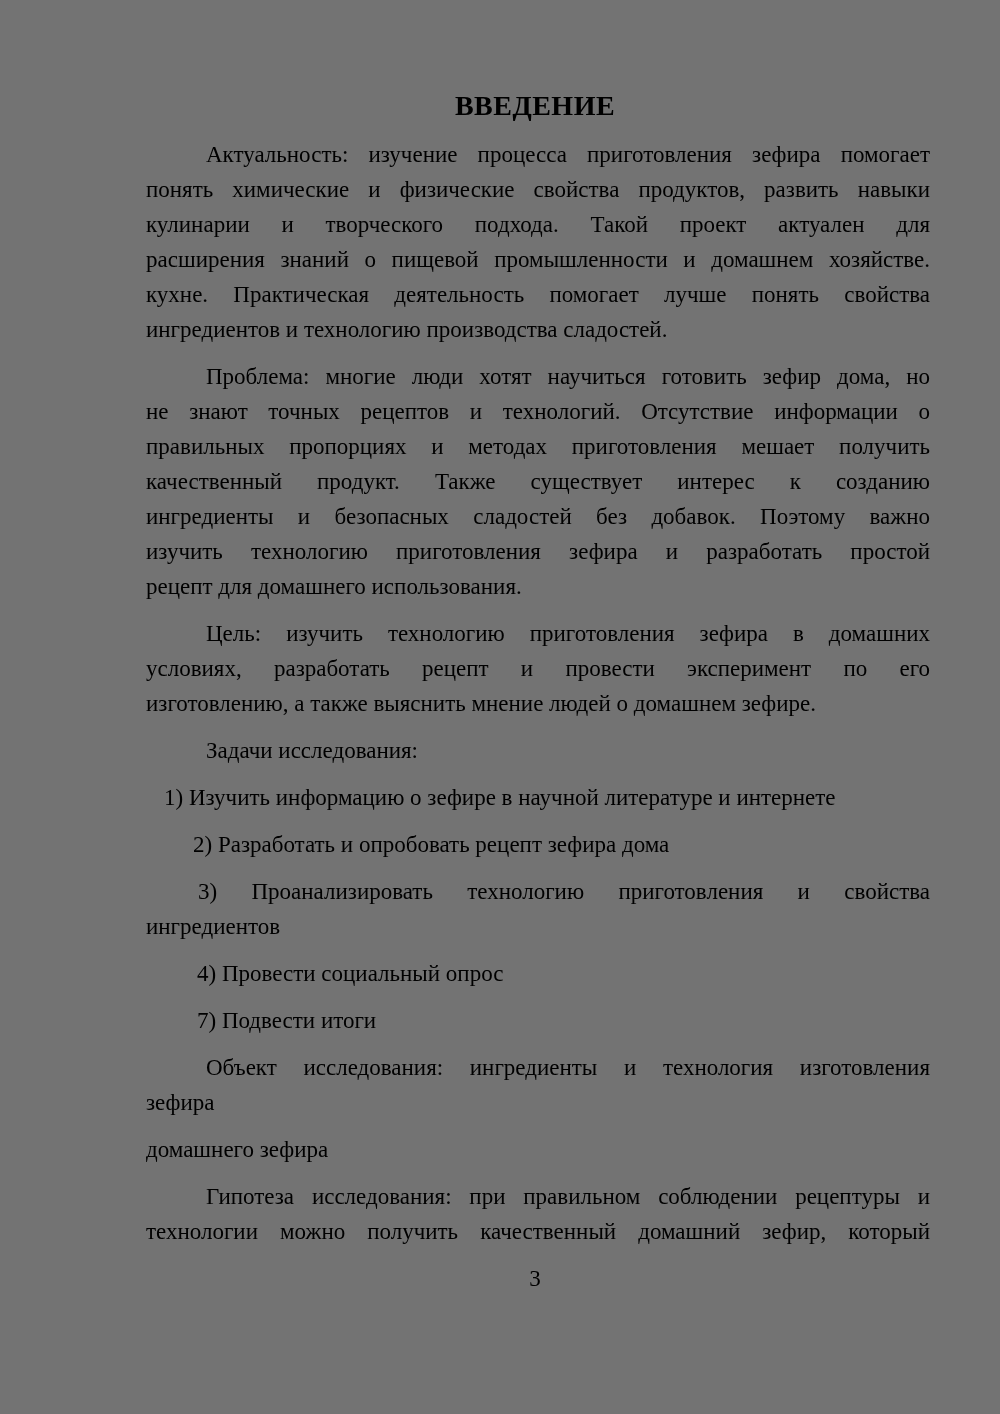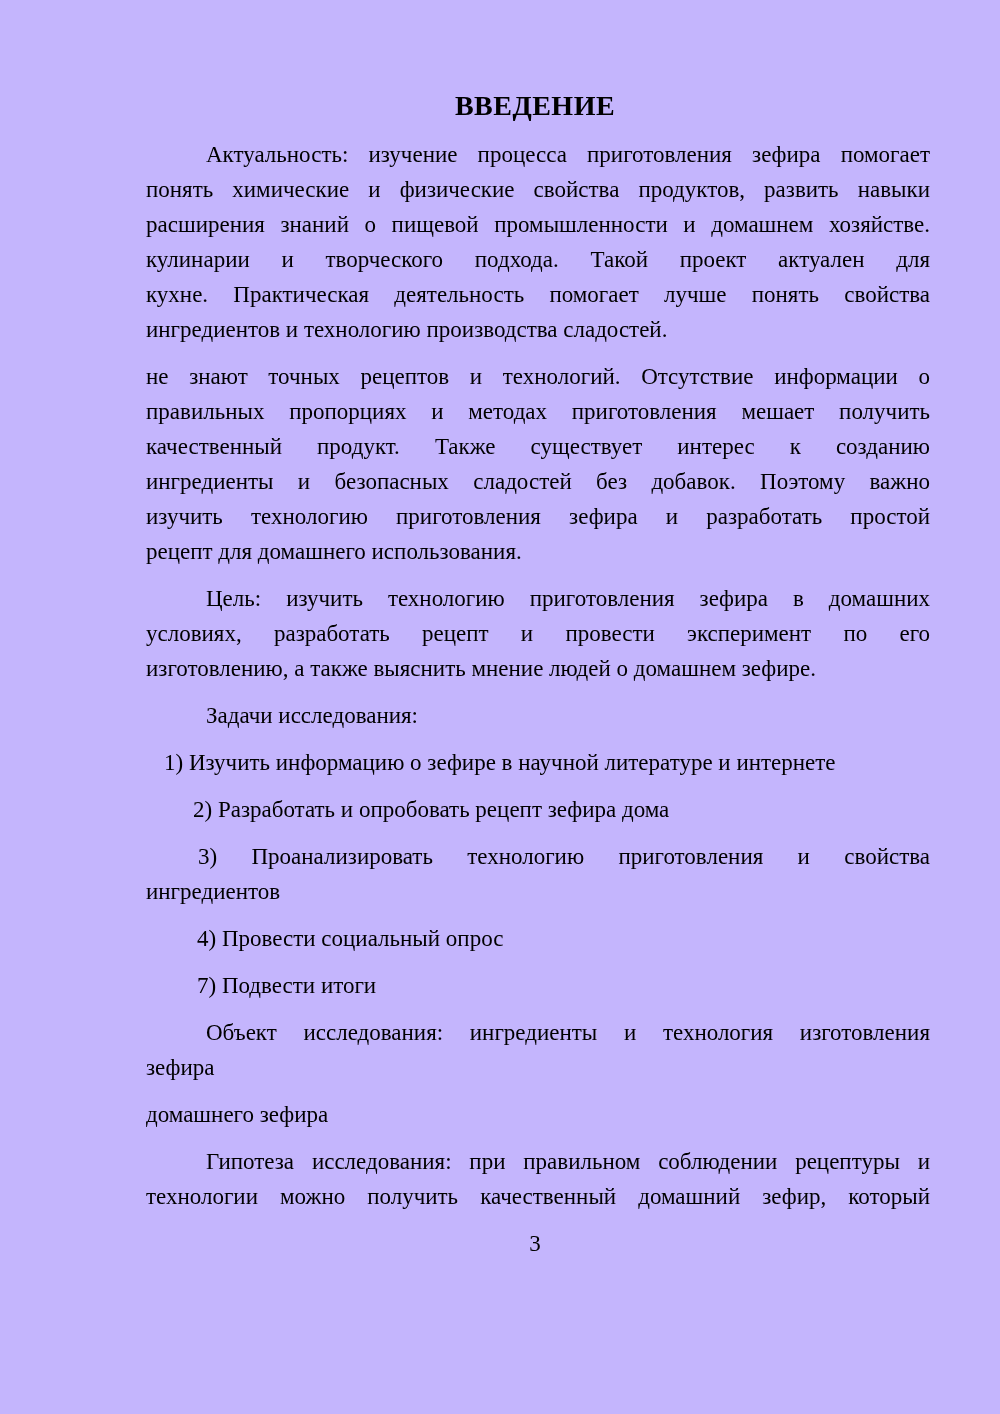--- a/index.html
+++ b/index.html
@@ -1,21 +1,21 @@
 <!DOCTYPE html>
 <html lang="ru"><head>
 <meta charset="utf-8">
 <style>
   html, body { margin: 0; padding: 0; background: #ffffff; }
   .page {
     position: relative;
     width: 1000px;
     height: 1414px;
     box-sizing: border-box;
-    background: #c4b5fd;
+    background: #737373;
     color: #000000;
     font-family: "Liberation Serif", "DejaVu Serif", serif;
     font-size: 23px;
     line-height: 35px;
     padding: 88px 70px 0 140px;
     overflow: hidden;
   }
   .title {
     font-size: 28px;
     font-weight: bold;
@@ -46,27 +46,28 @@
 </head>
 <body>
 
 <div class="page">
 
   <h1 class="title">ВВЕДЕНИЕ</h1>
 
   <div class="para">
     <div class="ln j i60">Актуальность: изучение процесса приготовления зефира помогает</div>
     <div class="ln j">понять химические и физические свойства продуктов, развить навыки</div>
+    <div class="ln j">кулинарии и творческого подхода. Такой проект актуален для</div>
     <div class="ln j">расширения знаний о пищевой промышленности и домашнем хозяйстве.</div>
-    <div class="ln j">кулинарии и творческого подхода. Такой проект актуален для</div>
     <div class="ln j">кухне. Практическая деятельность помогает лучше понять свойства</div>
     <div class="ln">ингредиентов и технологию производства сладостей.</div>
   </div>
 
   <div class="para">
+    <div class="ln j i60">Проблема: многие люди хотят научиться готовить зефир дома, но</div>
     <div class="ln j">не знают точных рецептов и технологий. Отсутствие информации о</div>
     <div class="ln j">правильных пропорциях и методах приготовления мешает получить</div>
     <div class="ln j">качественный продукт. Также существует интерес к созданию</div>
     <div class="ln j">ингредиенты и безопасных сладостей без добавок. Поэтому важно</div>
     <div class="ln j">изучить технологию приготовления зефира и разработать простой</div>
     <div class="ln">рецепт для домашнего использования.</div>
   </div>
 
   <div class="para">
     <div class="ln j i60">Цель: изучить технологию приготовления зефира в домашних</div>

